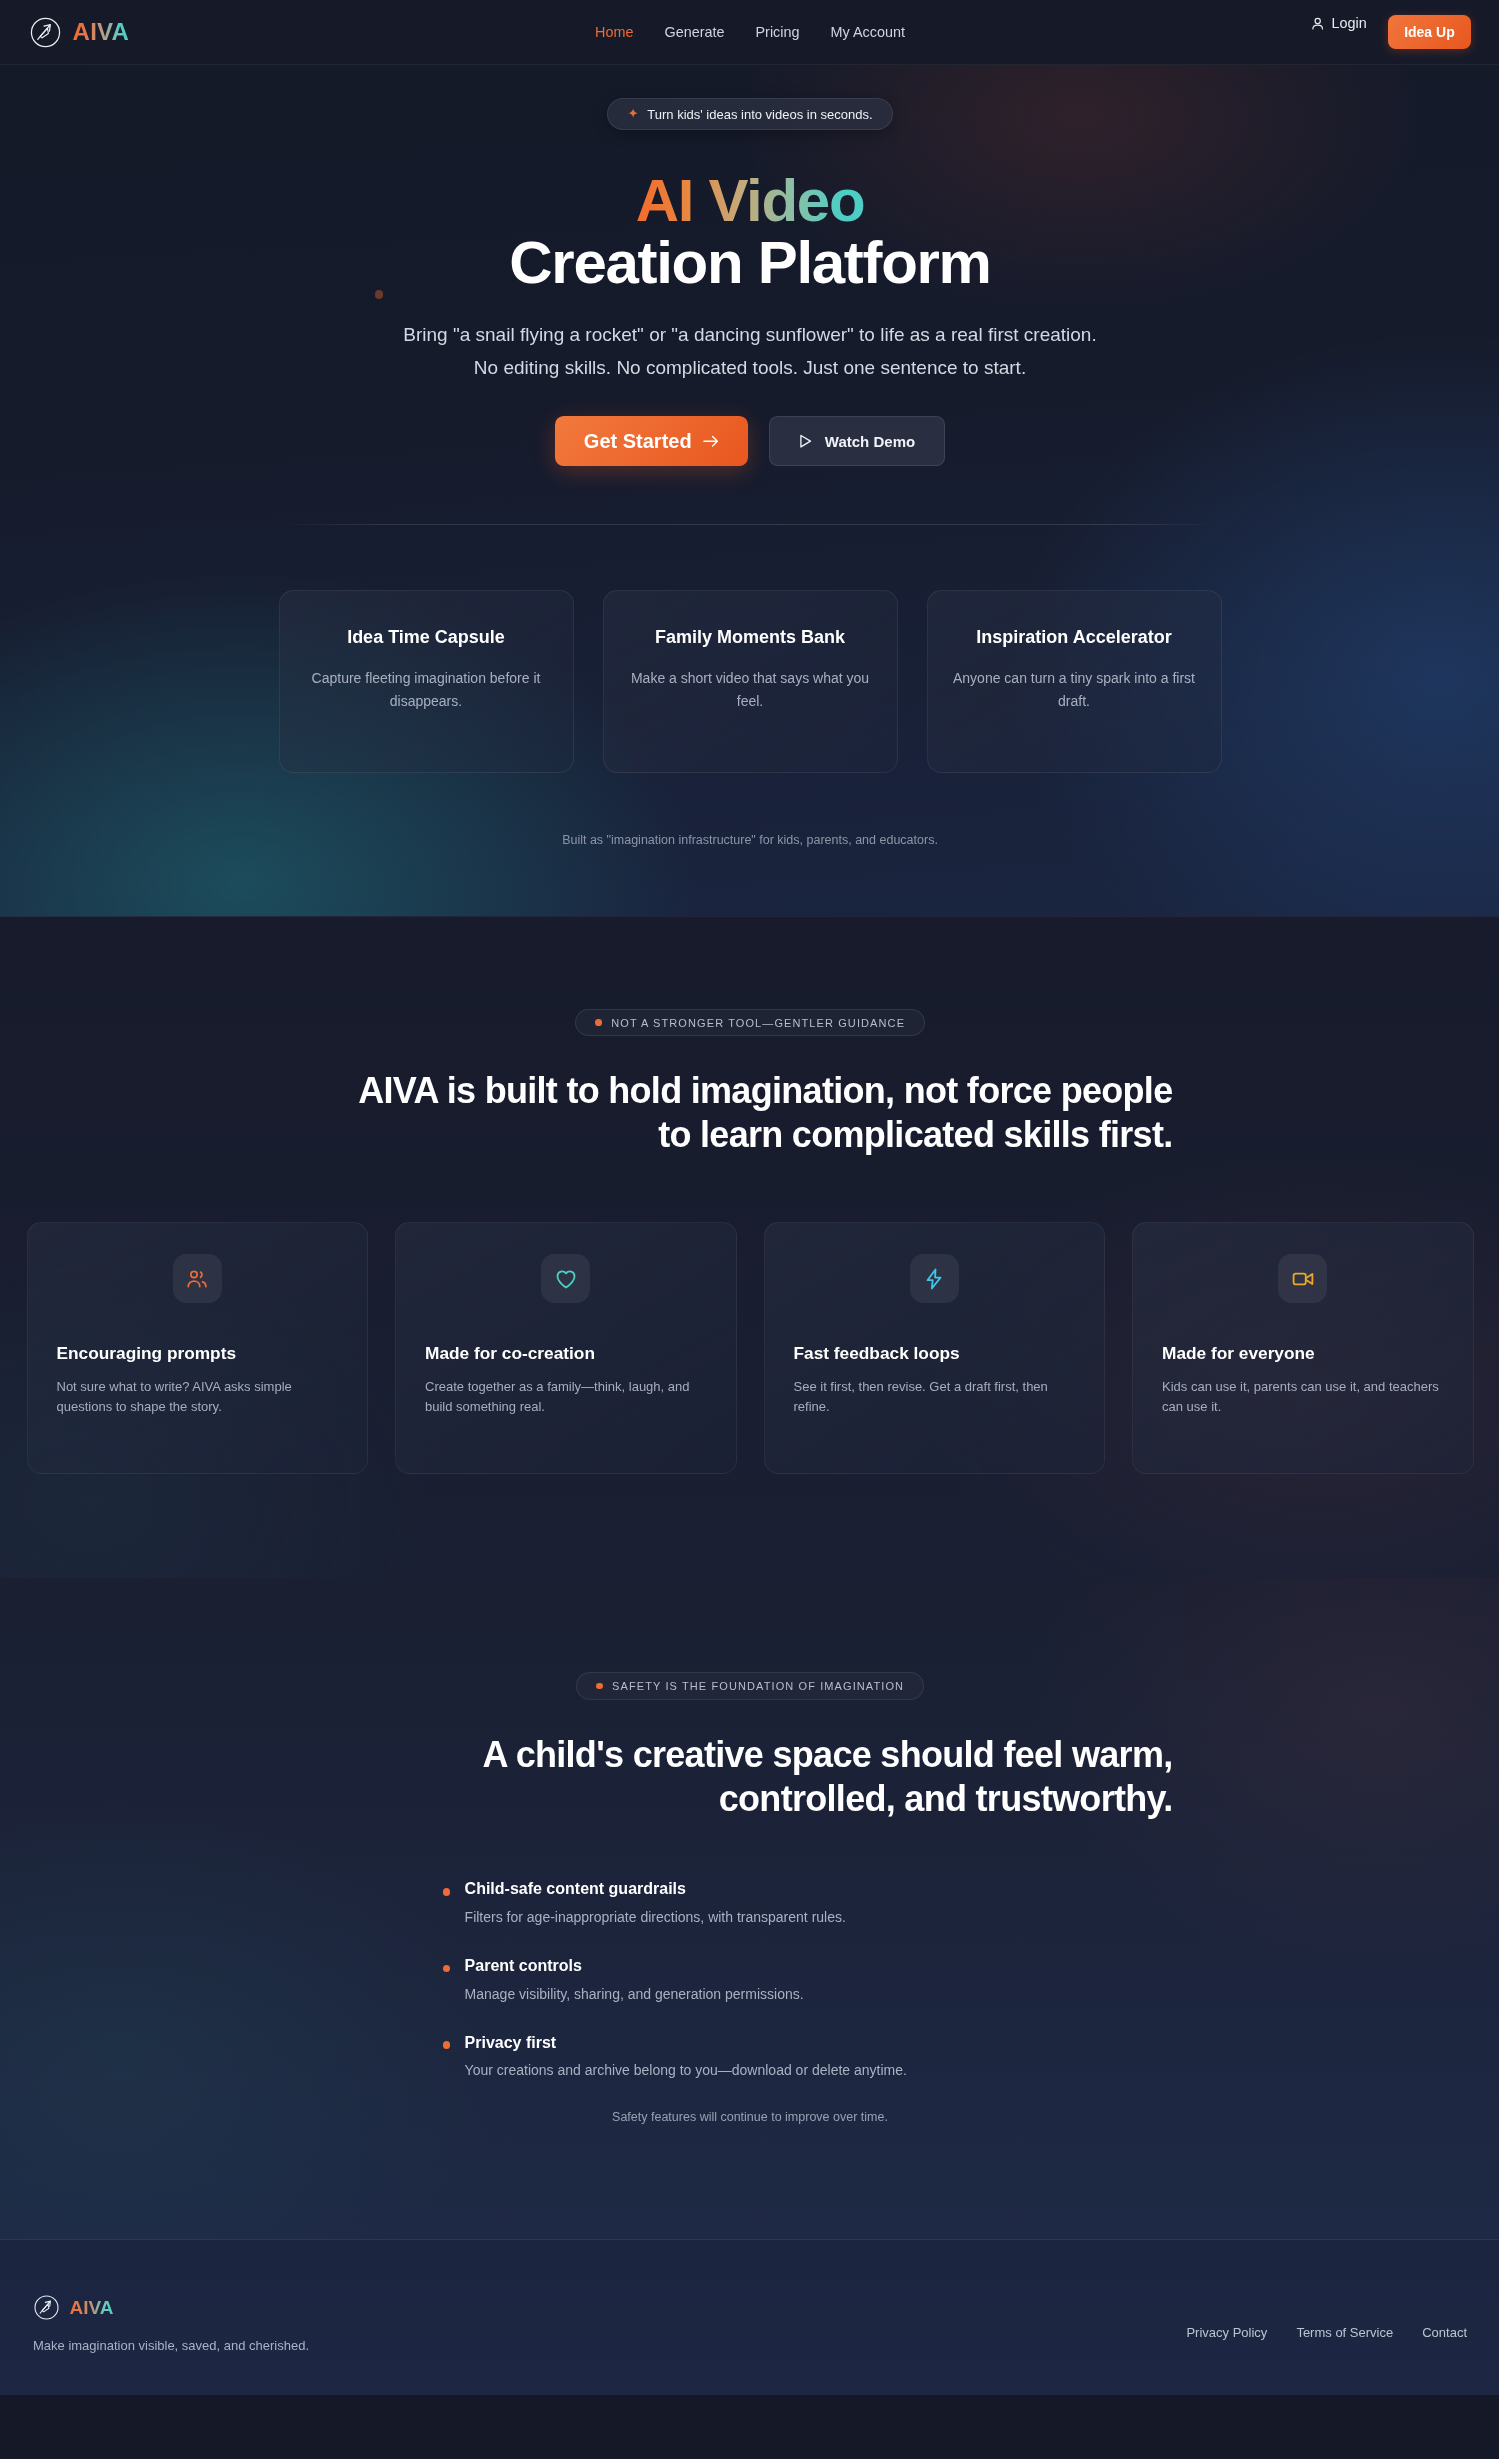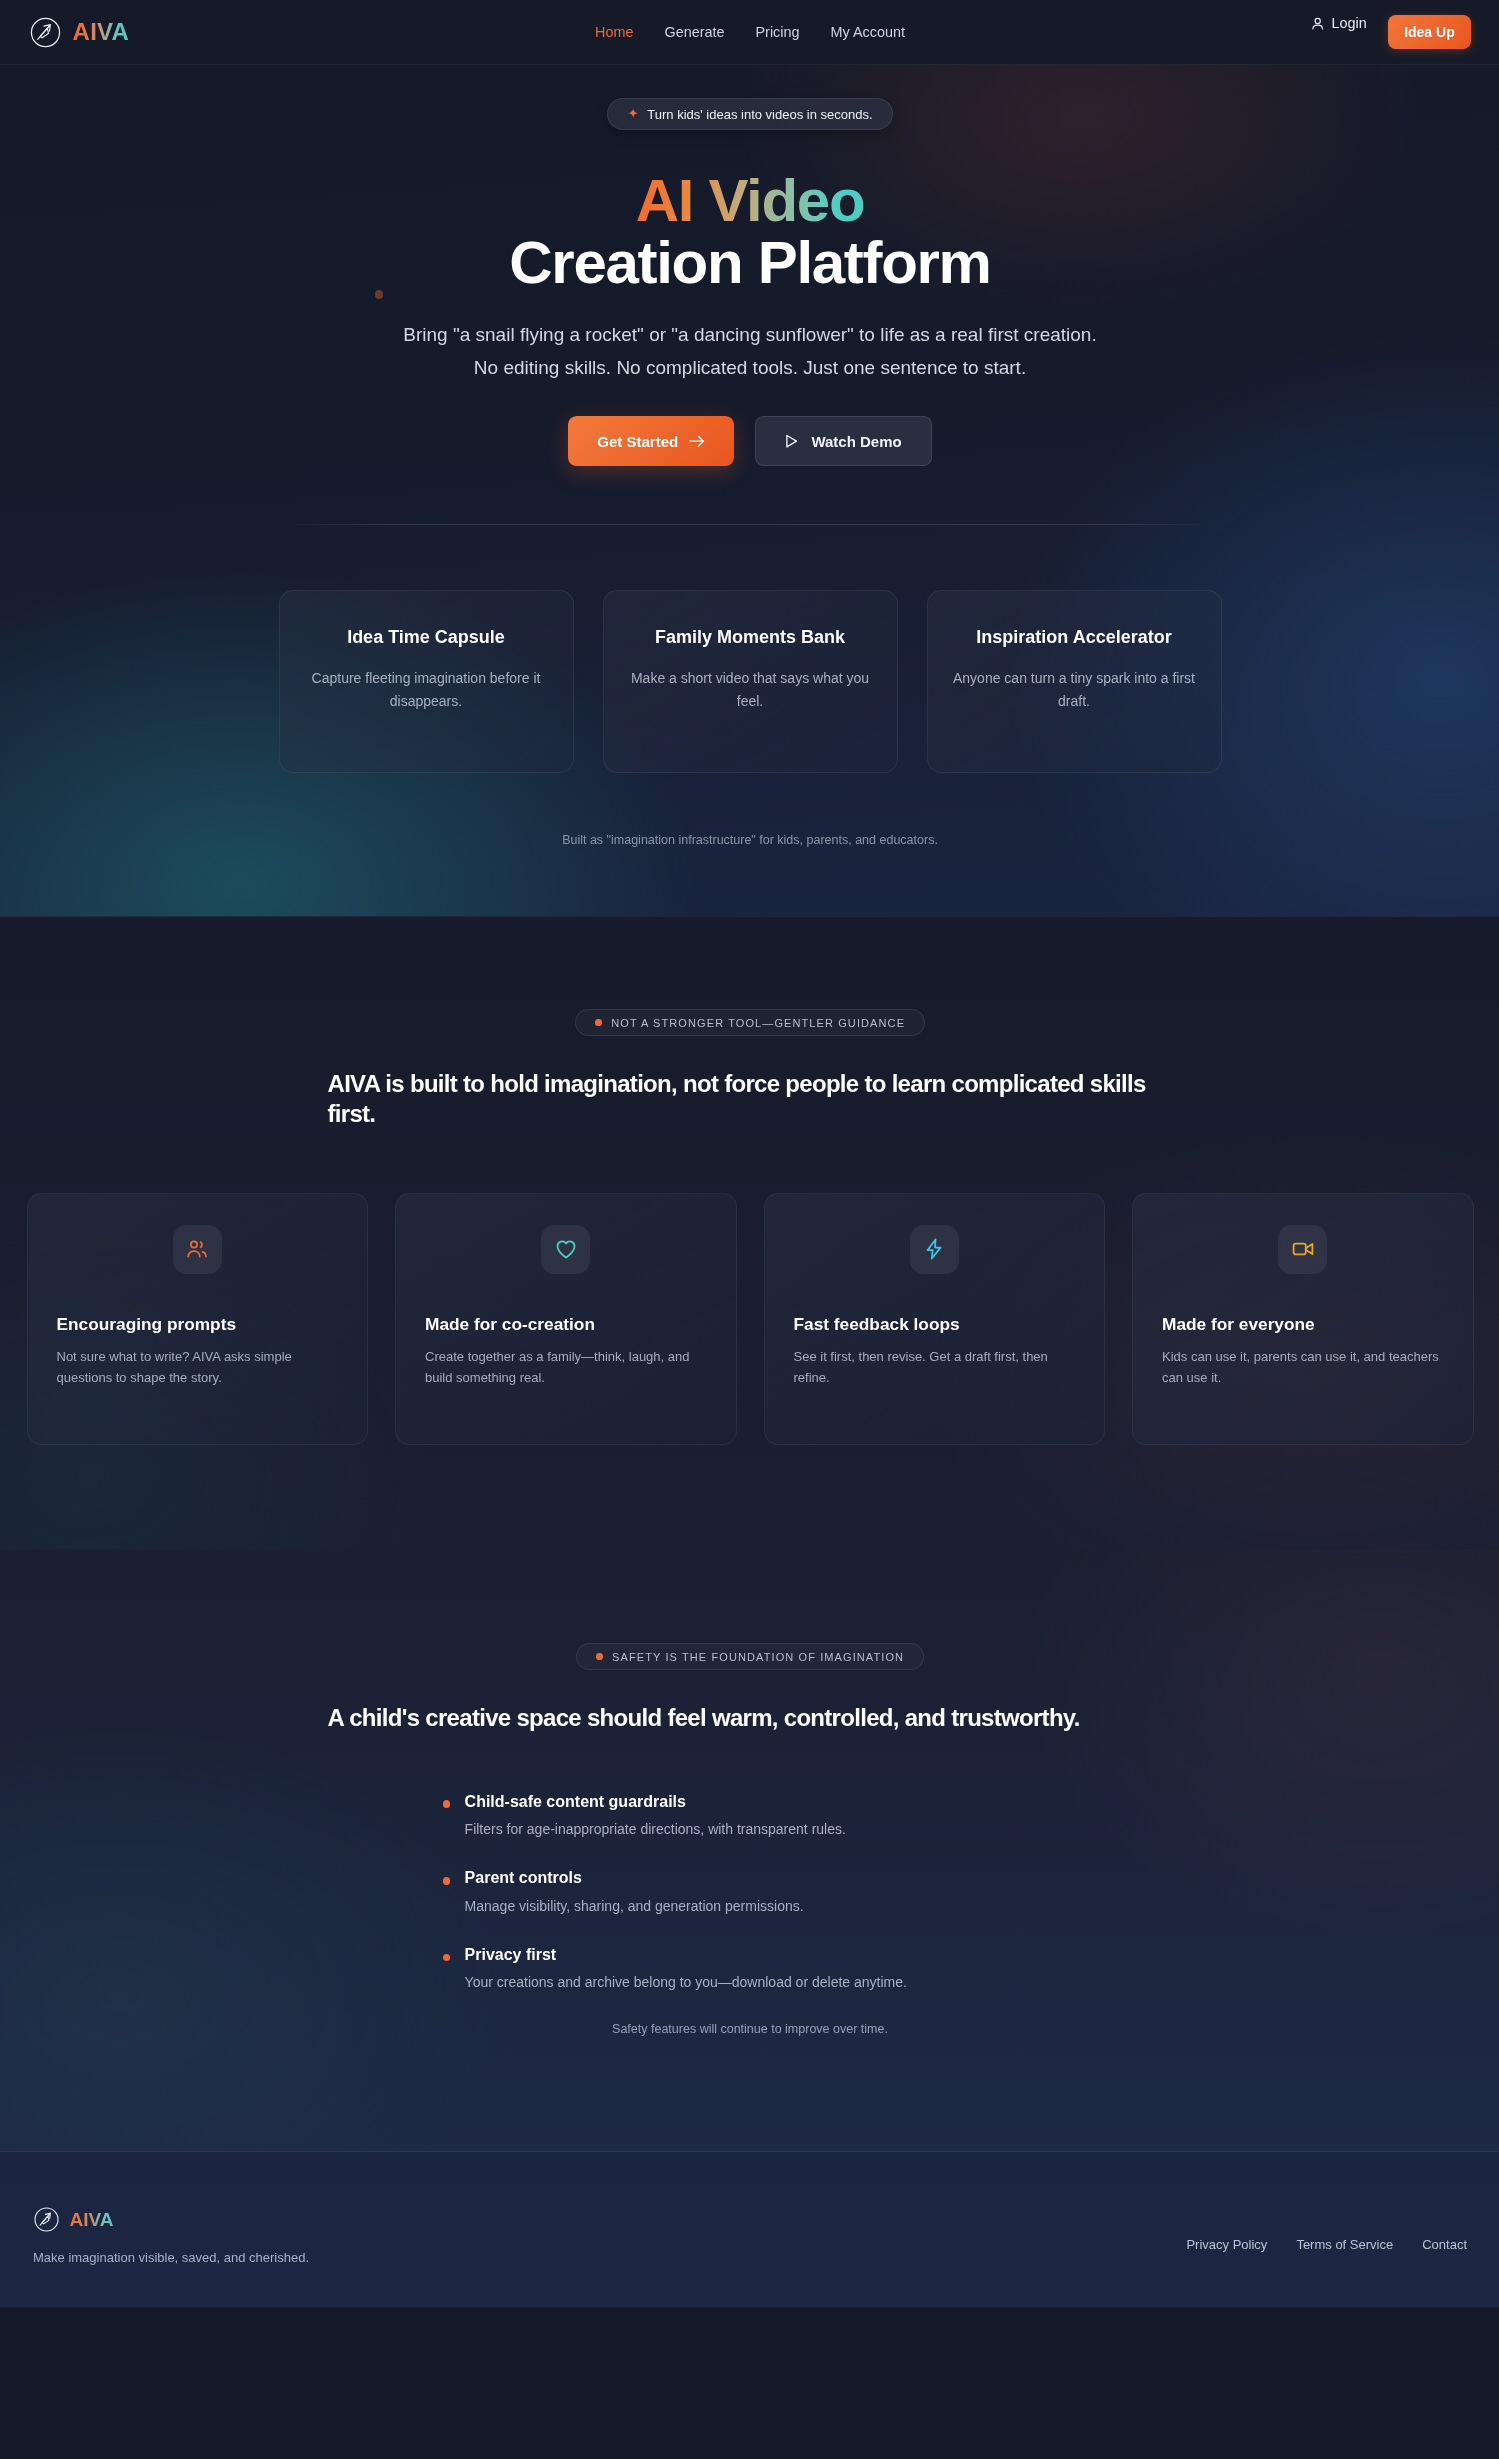--- a/index.html
+++ b/index.html
@@ -72,21 +72,21 @@
     border-radius:50%; background:#6b3a2a; }
   .hero-sub{
     margin:27px auto 0; max-width:797px; text-align:center;
     font-size:19px; line-height:1.48; color:#d3d8e2;
   }
   .hero-sub2{ margin:8px auto 0; text-align:center; font-size:19px; color:#d3d8e2; }
   .hero-cta{ margin-top:37px; display:flex; justify-content:center; gap:21px; }
   .btn-primary{
     background:linear-gradient(135deg,#f2793d 0%,#e8571f 100%);
     color:#fff; border:none; border-radius:8.6px;
-    padding:0 29px; height:50px; font-size:15px; font-weight:700;
+    padding:0 29px; height:50px; font-size:20px; font-weight:700;
     display:flex; align-items:center; gap:11px; cursor:pointer;
     box-shadow:0 5.8px 21px rgba(232,87,31,.28);
   }
   .btn-secondary{
     background:rgba(45,51,70,.82); color:#f0f3f8;
     border:1px solid rgba(255,255,255,.10); border-radius:8.6px;
     padding:0 29px; height:50px; font-size:15px; font-weight:600;
     display:flex; align-items:center; gap:12.5px; cursor:pointer;
   }
   .hero-divider{
@@ -120,22 +120,22 @@
   .tag{
     margin:0 auto; width:fit-content;
     display:flex; align-items:center; gap:9.6px;
     background:rgba(38,43,60,.55);
     border:1px solid rgba(255,255,255,.085);
     border-radius:960px; padding:6.7px 19px;
     font-size:11px; letter-spacing:1.1px; color:#b7bfcd; text-transform:uppercase;
   }
   .tag-dot{ width:6.7px; height:6.7px; border-radius:50%; background:#ef6b35; flex:none; }
   .sec-h2{
-    margin:33px auto 0; max-width:845px; text-align:left;
-    font-size:24px; font-weight:700; line-height:1.22; letter-spacing:-0.7px; color:#fff;
+    margin:33px auto 0; max-width:845px; text-align:right;
+    font-size:36px; font-weight:700; line-height:1.22; letter-spacing:-0.7px; color:#fff;
   }
   .grid4{
     margin:65px auto 0; width:1447px;
     display:grid; grid-template-columns:repeat(4,1fr); gap:27px;
   }
   .fcard{
     background:linear-gradient(152deg,rgba(41,48,68,.52) 0%,rgba(29,37,58,.40) 100%);
     border:1px solid rgba(255,255,255,.055);
     border-radius:14.4px; padding:31px 29px 24px; min-height:252px;
   }

